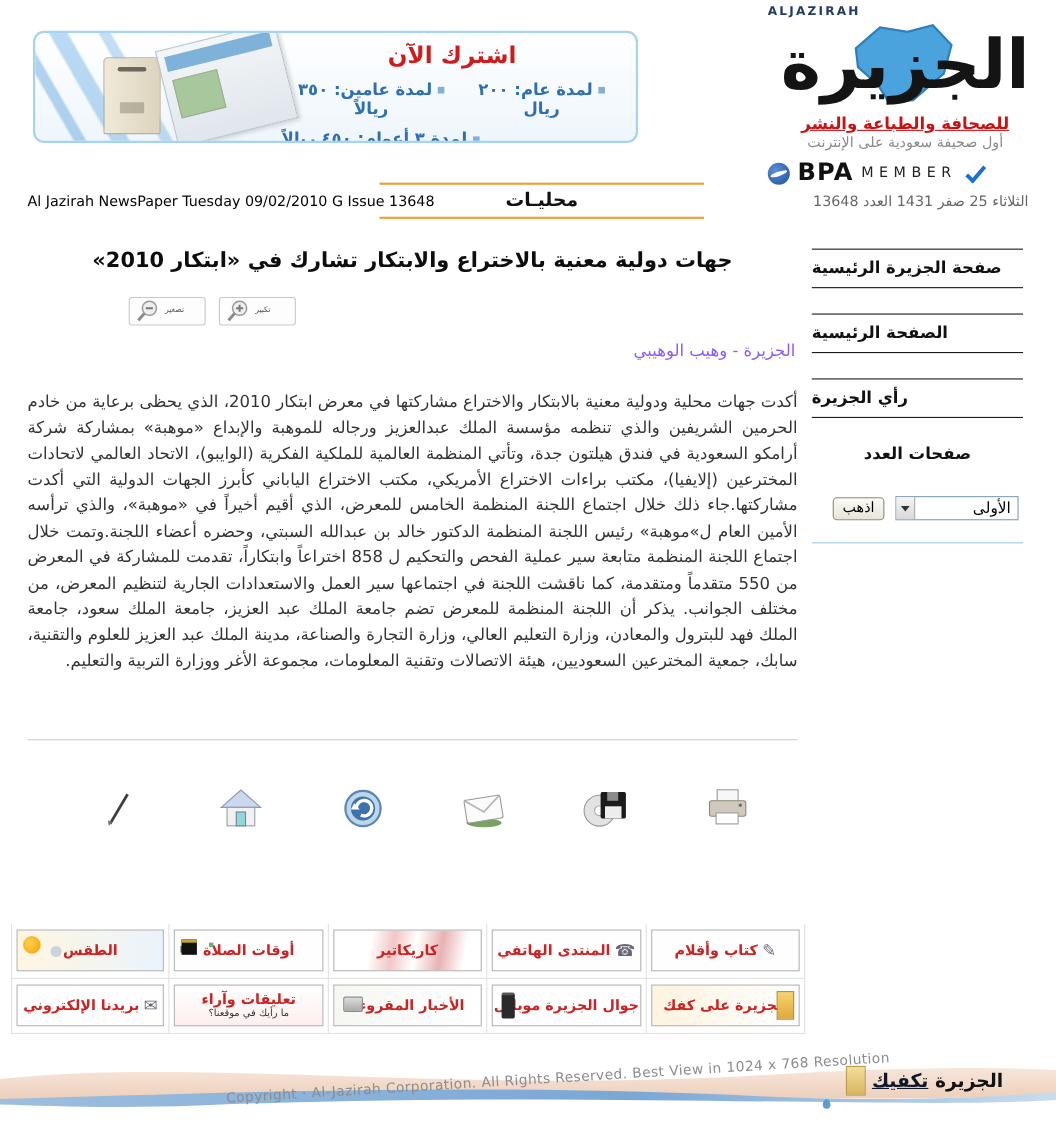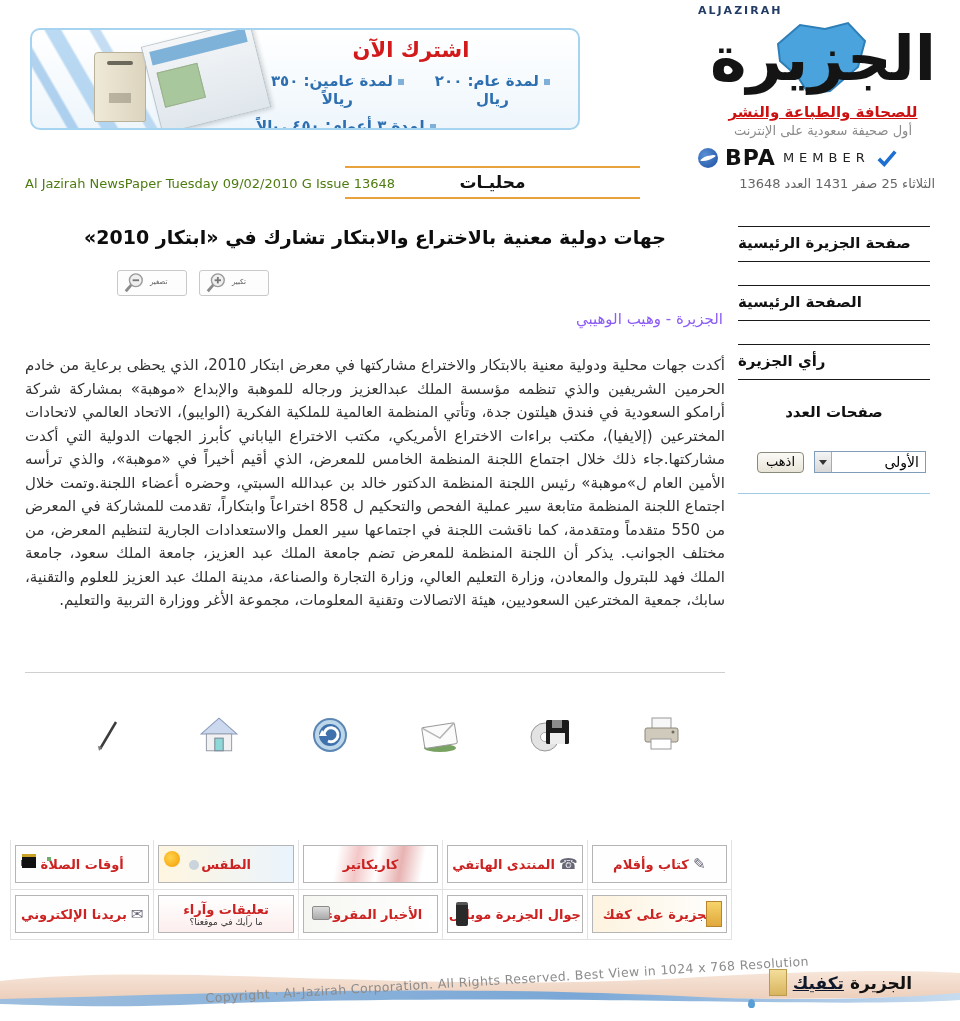--- a/index.html
+++ b/index.html
@@ -38,21 +38,21 @@
   .logo-red { color:#cc1111; font-weight:bold; font-size:15px; text-align:center; text-decoration:underline; direction:rtl; }
   .logo-gray { color:#8a8a8a; font-size:13px; text-align:center; direction:rtl; margin-top:2px; }
   .bpa-row { display:flex; align-items:center; gap:7px; margin-top:7px; padding-right:12px; }
   .bpa-globe { width:20px; height:20px; border-radius:50%; background:radial-gradient(circle at 35% 35%, #5a8fd6, #1d4e9e); position:relative; }
   .bpa-globe::after { content:""; position:absolute; left:2px; top:8px; width:16px; height:4px; background:#fff; border-radius:50%; transform:rotate(-18deg); }
   .bpa-text { font-size:22px; font-weight:bold; color:#111; letter-spacing:1px; }
   .bpa-member { font-size:13px; color:#222; letter-spacing:5px; }
 
   
   .infobar { position:absolute; left:25px; top:166px; width:910px; height:34px; }
-  .info-left { position:absolute; left:0; top:10px; color:#4d7c0f; font-size:13px; }
+  .info-left { position:absolute; left:0; top:10px; color:#000000; font-size:13px; }
   .section-box { position:absolute; left:320px; top:0; width:295px; text-align:center;
     border-top:2px solid #e9a13b; border-bottom:2px solid #e9a13b; padding:4px 0 5px; }
   .section-title { font-weight:bold; font-size:17px; color:#111; }
   .info-right { position:absolute; right:0; top:10px; color:#666; font-size:13px; direction:rtl; }
 
   
   .sidebar { position:absolute; right:30px; top:226px; width:192px; direction:rtl; }
   .side-item { border-top:1px solid #1a1a1a; border-bottom:1px solid #1a1a1a; text-align:left;
     font-size:15px; font-weight:bold; color:#111; padding:7px 0 9px; margin-bottom:23px; cursor:pointer; }
   .pages-header { text-align:center; font-weight:bold; font-size:15px; color:#111; margin:14px 0 30px; }
@@ -255,29 +255,29 @@
         <rect x="11" y="3" width="19" height="11" fill="#f7f7f7" stroke="#9a9a9a"></rect>
         <rect x="4" y="13" width="33" height="14" rx="2" fill="#cfcabb" stroke="#8c8879"></rect>
         <rect x="10" y="24" width="20" height="10" fill="#ffffff" stroke="#9a9a9a"></rect>
         <circle cx="32" cy="17" r="1.5" fill="#6e6a5c"></circle>
       </svg>
     </div>
   </div>
 
   <div class="banner-grid">
     <div class="bcell">
+        <div class="banner b-weather">
+          <span class="deco"></span>
+          <span>الطقس</span>
+        </div>
+      </div>
+    <div class="bcell">
         <div class="banner b-prayer">
           <span class="deco"></span>
           <span>أوقات الصلاة</span>
-        </div>
-      </div>
-    <div class="bcell">
-        <div class="banner b-weather">
-          <span class="deco"></span>
-          <span>الطقس</span>
         </div>
       </div>
     <div class="bcell">
         <div class="banner b-caric">
           <span>كاريكاتير</span>
         </div>
       </div>
     <div class="bcell">
         <div class="banner b-forum">
           <span class="banner-row-label">

